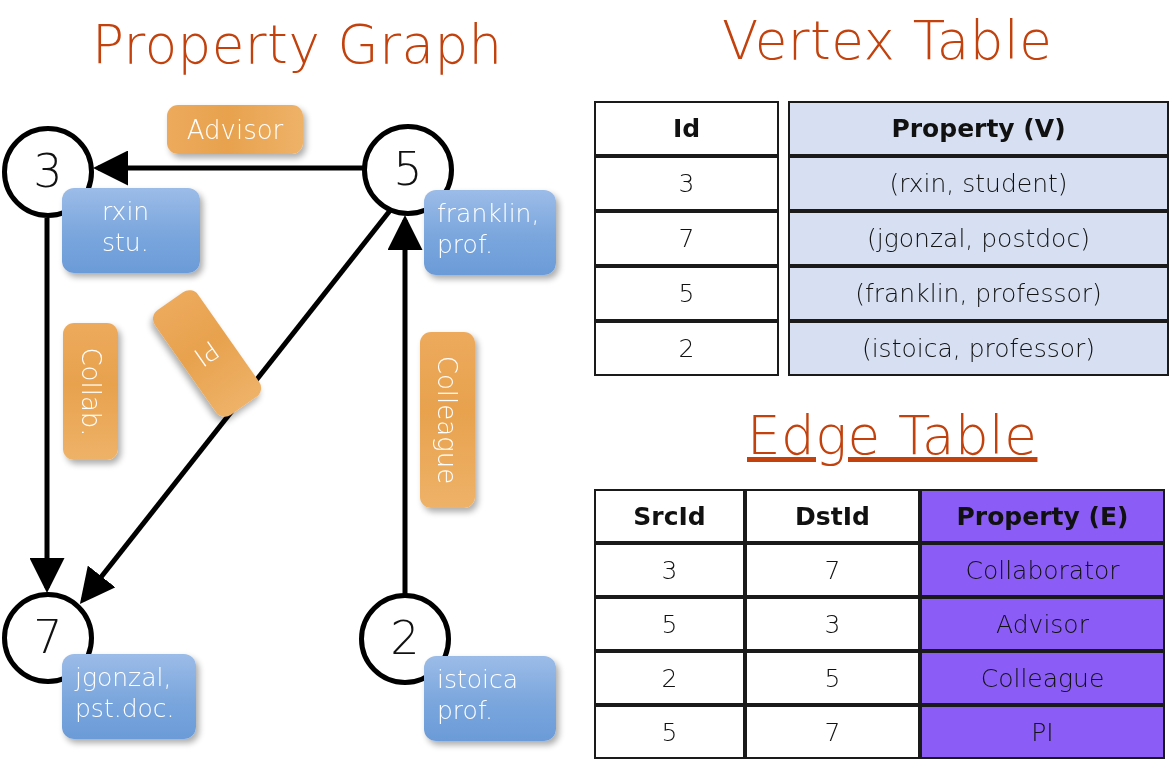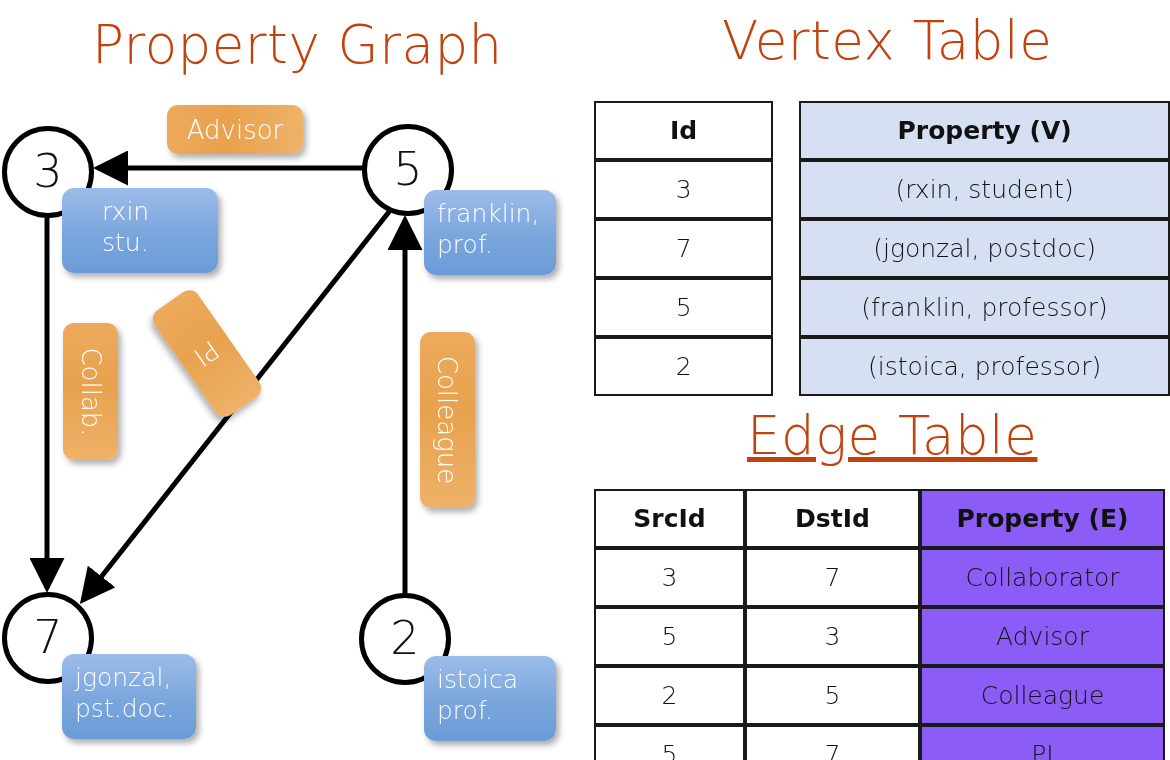--- a/index.html
+++ b/index.html
@@ -78,21 +78,21 @@
 
   
   .tbl{position:absolute;border-collapse:separate;border-spacing:0;}
   .tbl td{
     border:2px solid #1a1a1a;
     text-align:center;
     font-family:"DejaVu Sans", sans-serif;
     font-weight:300;
     color:#111;
     font-size:25px;
-    padding:13px;
+    padding:0;
     box-sizing:border-box;
   }
   .tbl td.hdr{font-weight:700;font-size:25px;}
   .tbl td.blue{background:#d6e0f2;margin-left:18px;}
   .tbl td.peach{background:#8b5cf6;text-align:center;}
   .gapcol{border:none !important;background:transparent !important;width:9px;}
 
   #vertex-table{left:594px;top:101px;}
   #vertex-table td{height:55px;}
   #vertex-table td.c-id{width:185px;}
@@ -135,21 +135,21 @@
   <div class="node-circle" style="left:362px;top:124px;width:92px;height:92px;">
     <span>5</span>
   </div>
   <div class="node-circle" style="left:2px;top:592px;width:92px;height:92px;">
     <span>7</span>
   </div>
   <div class="node-circle" style="left:359px;top:593px;width:92px;height:92px;">
     <span>2</span>
   </div>
 
-  <div class="prop-box" style="left:62px;top:188px;width:156px;height:85px;padding-left:40px;">
+  <div class="prop-box" style="left:62px;top:188px;width:138px;height:85px;padding-left:40px;">
     <div>rxin</div>
     <div>stu.</div>
   </div>
   <div class="prop-box" style="left:424px;top:190px;width:132px;height:85px;">
     <div>franklin,</div>
     <div>prof.</div>
   </div>
   <div class="prop-box" style="left:62px;top:654px;width:134px;height:85px;border-radius:12px;">
     <div>jgonzal,</div>
     <div>pst.doc.</div>

